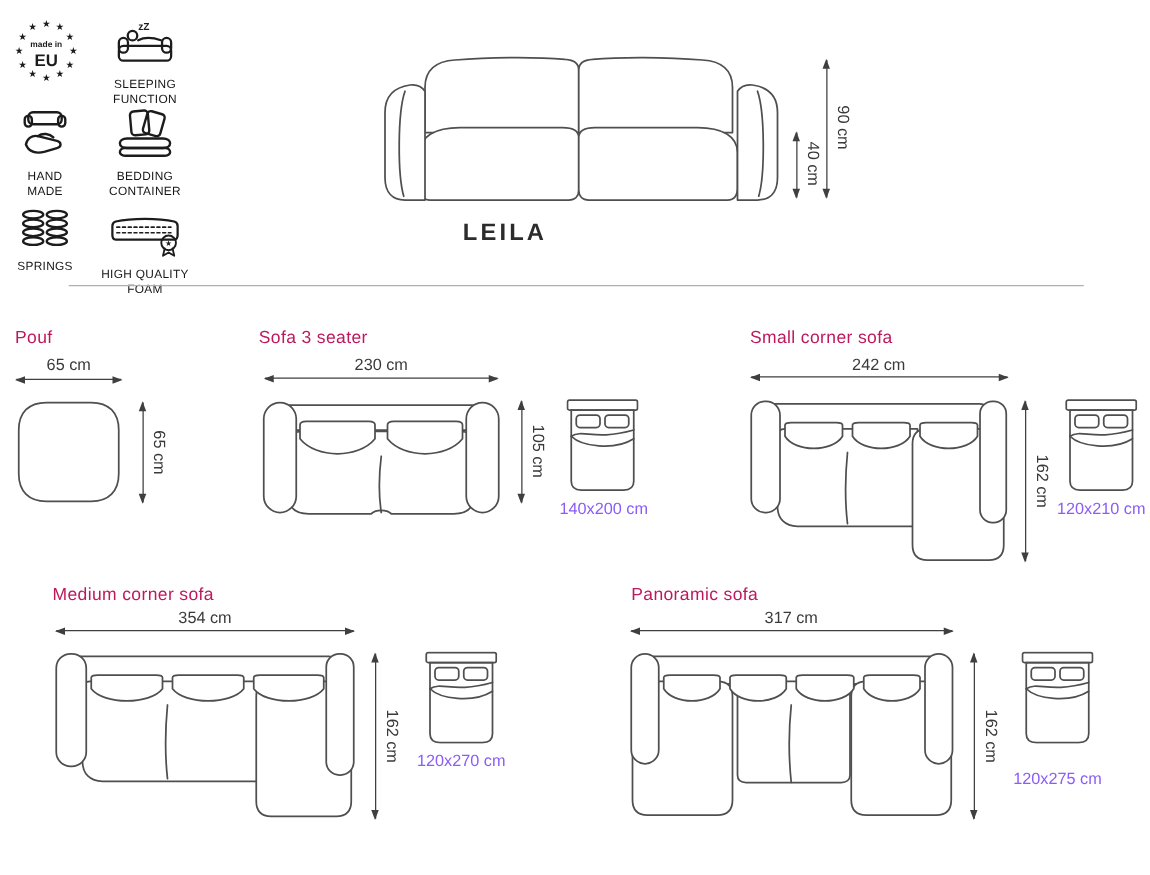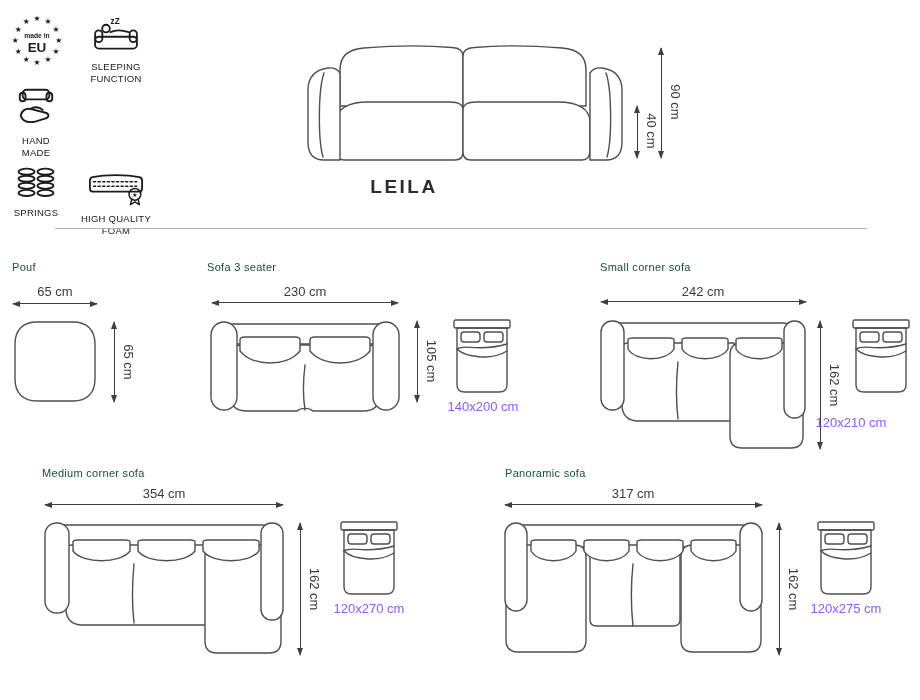--- a/index.html
+++ b/index.html
@@ -21,21 +21,21 @@
   .ah::after{right:-1px;border-left:8px solid #3f3f3f;}
   .av{position:absolute;width:0;border-left:1.3px solid #3f3f3f;}
   .av::before,.av::after{content:"";position:absolute;left:-3.9px;width:0;height:0;
       border-left:3.2px solid transparent;border-right:3.2px solid transparent;}
   .av::before{top:-1px;border-bottom:8px solid #3f3f3f;}
   .av::after{bottom:-1px;border-top:8px solid #3f3f3f;}
   .hlabel{position:absolute;transform:translateX(-50%);font-size:13px;color:#3a3a3a;white-space:nowrap;}
   .vlabel{position:absolute;transform:translate(-50%,-50%) rotate(90deg);font-size:13px;color:#3a3a3a;
           white-space:nowrap;}
   
-  .vtitle{position:absolute;font-size:11px;color:#14532d;letter-spacing:.3px;}
+  .vtitle{position:absolute;font-size:14px;color:#be185d;letter-spacing:.3px;}
   .bedlabel{position:absolute;transform:translateX(-50%);font-size:13px;color:#8b5cf6;white-space:nowrap;}
   .draw{stroke:#4f4f4f;stroke-width:1.4;fill:#ffffff;stroke-linecap:round;stroke-linejoin:round;}
   .draw-open{stroke:#4f4f4f;stroke-width:1.4;fill:none;stroke-linecap:round;}
   .divider{position:absolute;left:55px;top:228px;width:812px;height:1px;background:#b0b0b0;}
   
   .logo{position:absolute;left:13px;top:652px;font-family:"DejaVu Sans", sans-serif;
         font-size:30px;font-weight:700;letter-spacing:.5px;color:#141414;}
   .logo .accent{color:#b4b2af;}
 </style>
 </head>
@@ -90,20 +90,34 @@
         <path d="M8,31 C9,26 13,23 18,24 L34,28 C38,29 38,33 34,34 L24,37 C16,39 10,37 8,31 Z"></path>
         <path d="M18,24 C22,21 28,22 31,25"></path>
       </g>
     </svg>
     <div class="flabel">
       <div>HAND</div>
       <div>MADE</div>
     </div>
   </div>
 
+  <div class="feature" style="left:70px;top:84px;width:92px;">
+    <svg width="48" height="44" viewBox="0 0 48 46">
+      <g class="icon-line">
+        <rect x="24" y="6" width="15" height="19" rx="3" transform="rotate(16 31 15)"></rect>
+        <rect x="12" y="5" width="15" height="20" rx="3" transform="rotate(-5 19 15)"></rect>
+        <path d="M9,28 L39,28 C43,28 45,30 45,32 C45,34 43,36 39,36 L9,36 C5,36 3,34 3,32 C3,30 5,28 9,28 Z"></path>
+        <path d="M7,36 L41,36 C44,36 45,38 45,39.5 C45,41 43,42.5 40,42.5 L8,42.5 C5,42.5 3,41 3,39.5 C3,38 4,36 7,36 Z"></path>
+      </g>
+    </svg>
+    <div class="flabel">
+      <div>BEDDING</div>
+      <div>CONTAINER</div>
+    </div>
+  </div>
 
   <div class="feature" style="left:5px;top:166px;width:62px;">
     <svg width="46" height="34" viewBox="0 0 48 36">
       <g class="icon-line" stroke-width="1.8">
         <ellipse cx="14" cy="6" rx="8.5" ry="3.2"></ellipse>
           <ellipse cx="14" cy="13.5" rx="8.5" ry="3.2"></ellipse>
         <ellipse cx="14" cy="21" rx="8.5" ry="3.2"></ellipse>
           <ellipse cx="14" cy="28.5" rx="8.5" ry="3.2"></ellipse>
         <ellipse cx="34" cy="6" rx="8.5" ry="3.2"></ellipse>
           <ellipse cx="34" cy="13.5" rx="8.5" ry="3.2"></ellipse>
@@ -216,21 +230,21 @@
   <svg style="position:absolute;left:852px;top:319px;" width="58" height="74" viewBox="0 0 58 74">
     <g class="draw-open">
       <rect x="1" y="1" width="56" height="8" rx="1.5"></rect>
       <path d="M4,9 L54,9 L54,66 C54,71 51,73 46,73 L12,73 C7,73 4,71 4,66 Z"></path>
       <rect x="8" y="13" width="19" height="10" rx="3"></rect>
       <rect x="31" y="13" width="19" height="10" rx="3"></rect>
       <path d="M4,30 C14,24 22,34 54,25"></path>
       <path d="M4,30 C12,38 38,42 54,32"></path>
     </g>
   </svg>
-  <div class="bedlabel" style="left:851px;top:399px;margin-top:16px;">120x210 cm</div>
+  <div class="bedlabel" style="left:881px;top:399px;">120x210 cm</div>
 
   <div class="vtitle" style="left:42px;top:467px;">Medium corner sofa</div>
   <div class="hlabel" style="left:164px;top:486px;">354 cm</div>
   <div class="ah" style="left:45px;top:504px;width:238px;"></div>
   <svg style="position:absolute;left:42px;top:519px;" width="244" height="137" viewBox="0 0 244 137">
     <g class="draw">
       <rect x="15" y="6" width="212" height="22" rx="6"></rect>
       <path d="M30,26 L168,26 L168,106 L40,106 C30,106 24,100 24,90 L24,32 C24,28 26,26 30,26 Z"></path>
       <path d="M175,26 L227,26 C235,26 239,30 239,38 L239,122 C239,130 235,134 227,134 L175,134 C167,134 163,130 163,122 L163,38 C163,30 167,26 175,26 Z"></path>
       <path d="M31,23 C31,21.5 33,21 36,21 L83,21 C86,21 88,21.5 88,23 L88,32 C78,45 41,45 31,32 Z"></path>
@@ -282,16 +296,16 @@
   <svg style="position:absolute;left:817px;top:521px;" width="58" height="74" viewBox="0 0 58 74">
     <g class="draw-open">
       <rect x="1" y="1" width="56" height="8" rx="1.5"></rect>
       <path d="M4,9 L54,9 L54,66 C54,71 51,73 46,73 L12,73 C7,73 4,71 4,66 Z"></path>
       <rect x="8" y="13" width="19" height="10" rx="3"></rect>
       <rect x="31" y="13" width="19" height="10" rx="3"></rect>
       <path d="M4,30 C14,24 22,34 54,25"></path>
       <path d="M4,30 C12,38 38,42 54,32"></path>
     </g>
   </svg>
-  <div class="bedlabel" style="left:846px;top:601px;text-align:right;">120x275 cm</div>
+  <div class="bedlabel" style="left:846px;top:615px;text-align:right;">120x275 cm</div>
 
 
 </div>
 
 </body></html>

